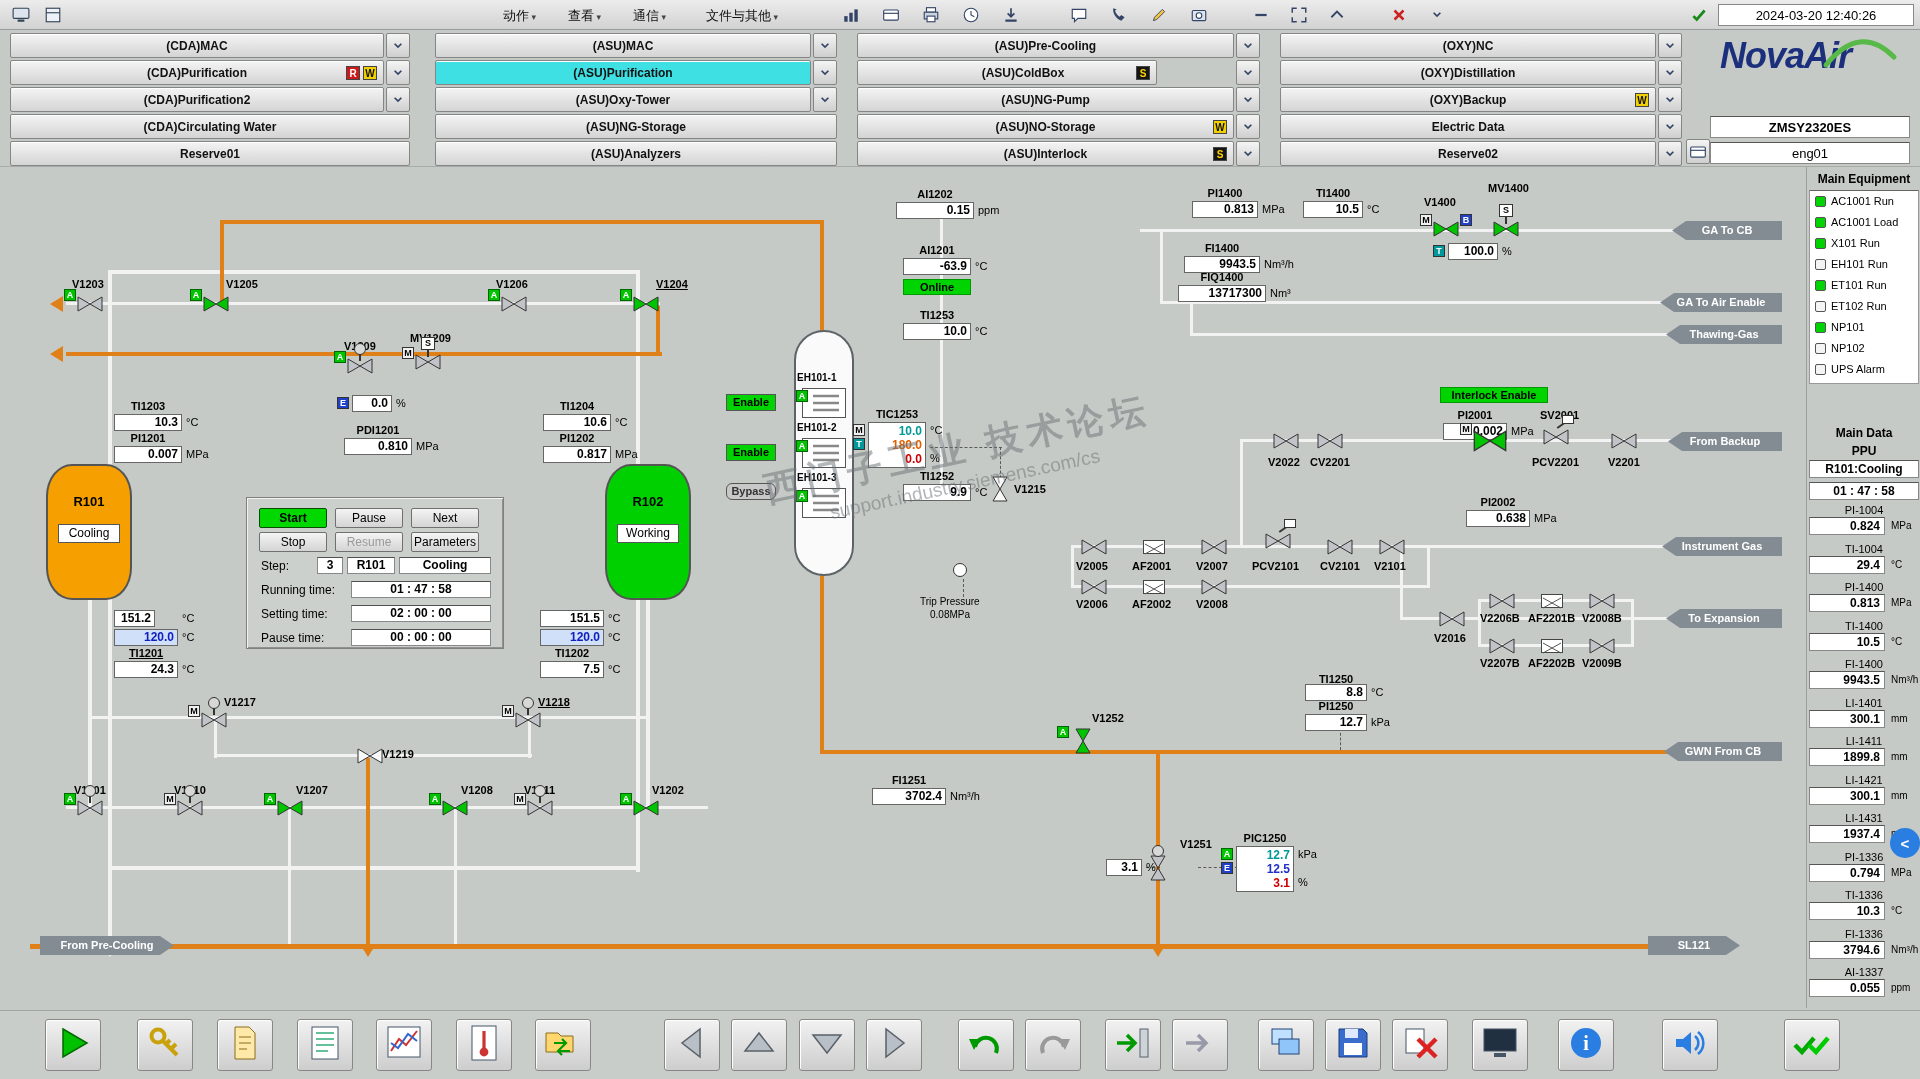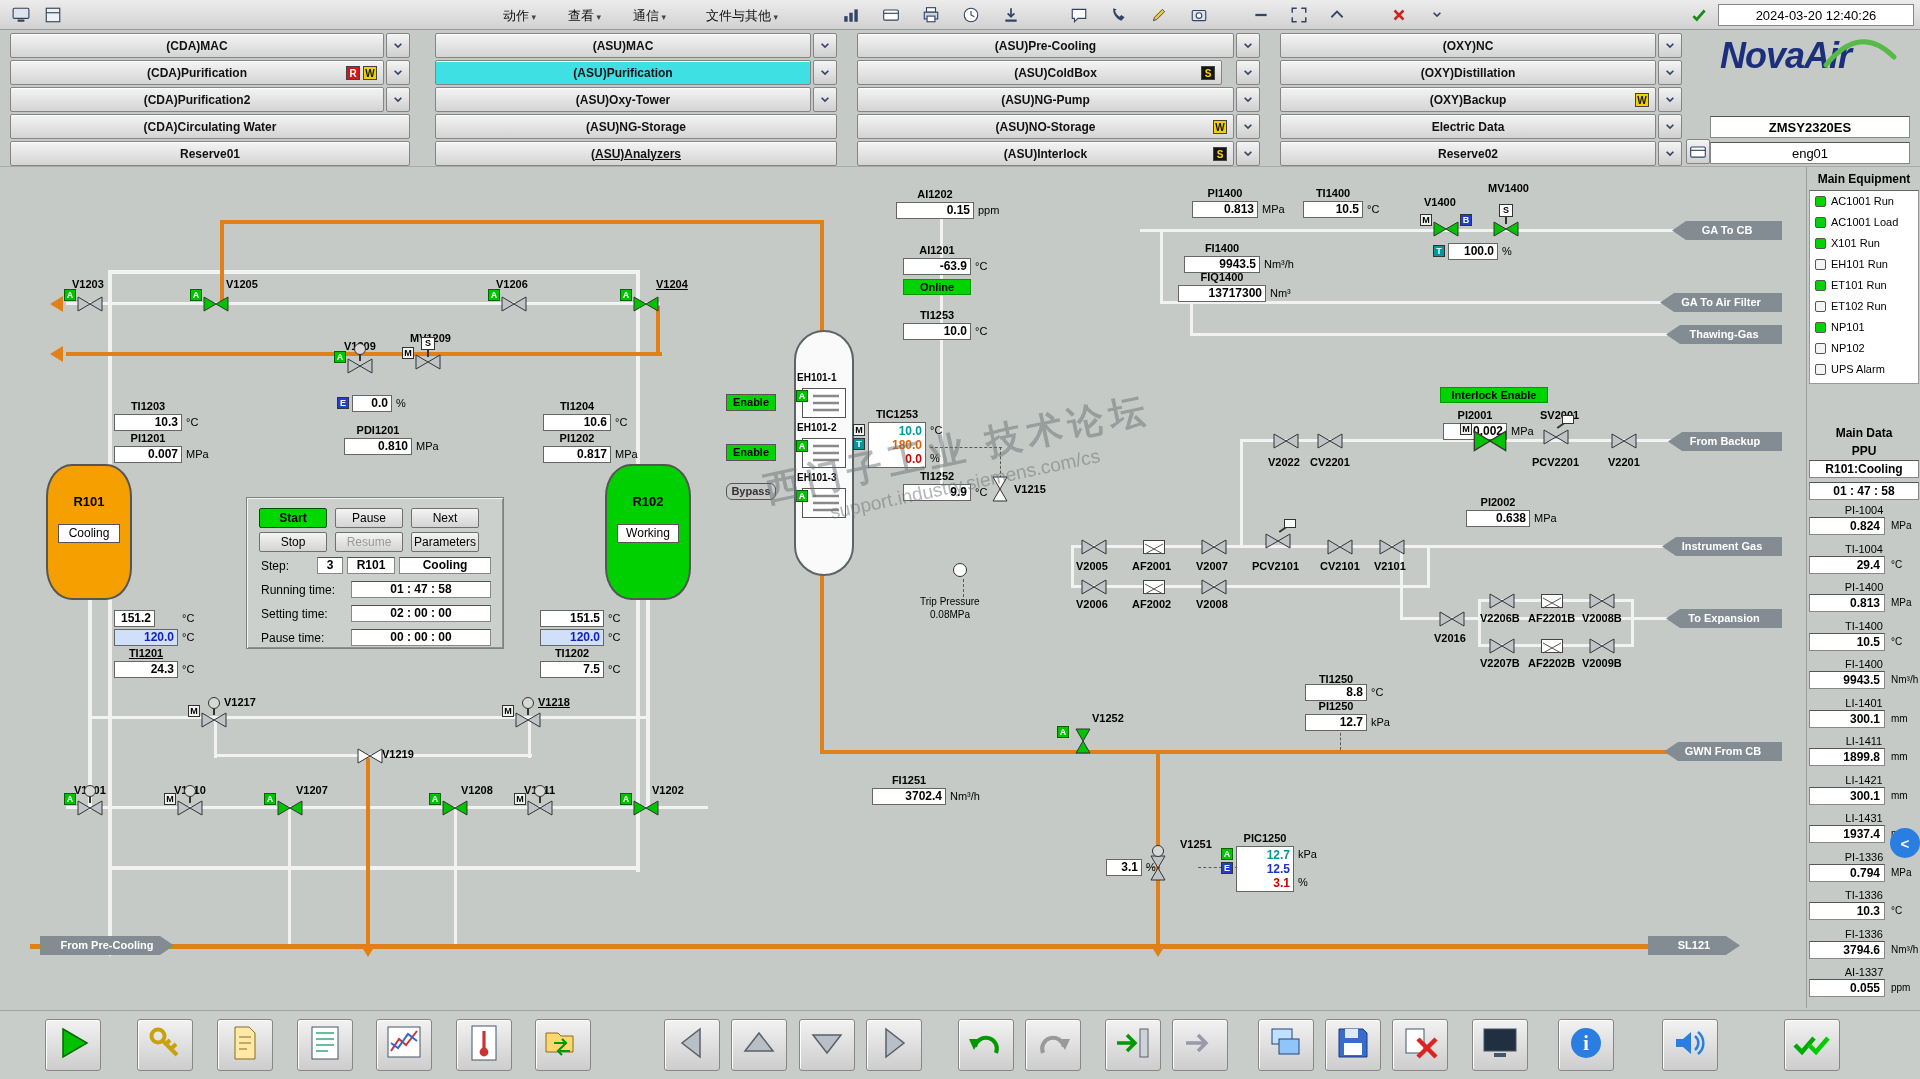--- a/index.html
+++ b/index.html
@@ -255,32 +255,32 @@
         <span>(ASU)Oxy-Tower</span>
       </div>
       <div class="navsm" style="left: 813px; top: 87px;">
         <svg width="18" height="18" viewBox="0 0 16 16">
           <path d="M5 6 L8 9 11 6" fill="none" stroke="#346" stroke-width="1.5"></path>
         </svg>
       </div>
       <div class="navbtn" style="left: 435px; top: 114px; width: 402px;">
         <span>(ASU)NG-Storage</span>
       </div>
-      <div class="navbtn" style="left: 435px; top: 141px; width: 402px; text-decoration: underline;">
+      <div class="navbtn" style="left: 435px; top: 141px; width: 402px;">
         <span>(ASU)Analyzers</span>
       </div>
       <div class="navbtn" style="left: 857px; top: 33px; width: 377px;">
         <span>(ASU)Pre-Cooling</span>
       </div>
       <div class="navsm" style="left: 1236px; top: 33px;">
         <svg width="18" height="18" viewBox="0 0 16 16">
           <path d="M5 6 L8 9 11 6" fill="none" stroke="#346" stroke-width="1.5"></path>
         </svg>
       </div>
-      <div class="navbtn" style="left: 857px; top: 60px; width: 365px; padding-left: 32px;">
+      <div class="navbtn" style="left: 857px; top: 60px; width: 300px; padding-left: 32px;">
         <span>(ASU)ColdBox</span>
         <span class="nbadge bS" style="right: 6px;">S</span>
       </div>
       <div class="navsm" style="left: 1236px; top: 60px;">
         <svg width="18" height="18" viewBox="0 0 16 16">
           <path d="M5 6 L8 9 11 6" fill="none" stroke="#346" stroke-width="1.5"></path>
         </svg>
       </div>
       <div class="navbtn" style="left: 857px; top: 87px; width: 377px;">
         <span>(ASU)NG-Pump</span>
@@ -802,21 +802,21 @@
       <div class="vlabel" style="left: 1132px; top: 431px;">AF2002</div>
       <div class="filter" style="left: 1541px; top: 427px; width: 22px; height: 14px;"><svg width="20" height="12">
           <path d="M1 1 L19 11 M19 1 L1 11" stroke="#555" stroke-width="1"></path>
         </svg></div>
       <div class="vlabel" style="left: 1528px; top: 445px;">AF2201B</div>
       <div class="filter" style="left: 1541px; top: 472px; width: 22px; height: 14px;"><svg width="20" height="12">
           <path d="M1 1 L19 11 M19 1 L1 11" stroke="#555" stroke-width="1"></path>
         </svg></div>
       <div class="vlabel" style="left: 1528px; top: 490px;">AF2202B</div>
       <div class="flag tl" style="left: 1672px; top: 54px; width: 110px;">GA To CB</div>
-      <div class="flag tl" style="left: 1660px; top: 126px; width: 122px;">GA To Air Filter</div>
+      <div class="flag tl" style="left: 1660px; top: 126px; width: 122px;">GA To Air Enable</div>
       <div class="flag tl" style="left: 1666px; top: 158px; width: 116px;">Thawing-Gas</div>
       <div class="flag tl" style="left: 1668px; top: 265px; width: 114px;">From Backup</div>
       <div class="flag tl" style="left: 1662px; top: 370px; width: 120px;">Instrument Gas</div>
       <div class="flag tl" style="left: 1666px; top: 442px; width: 116px;">To Expansion</div>
       <div class="flag tl" style="left: 1664px; top: 575px; width: 118px;">GWN From CB</div>
       <div class="flag tr" style="left: 1648px; top: 769px; width: 92px;">SL121</div>
       <div class="flag tr" style="left: 40px; top: 769px; width: 134px;">From Pre-Cooling</div>
       <div class="sbadge" style="left: 903px; top: 112px; width: 68px;">Online</div>
       <div class="sbadge" style="left: 1440px; top: 220px; width: 108px;">Interlock Enable</div>
       <div class="dtext" style="left: 920px; top: 429px;">Trip Pressure</div>

